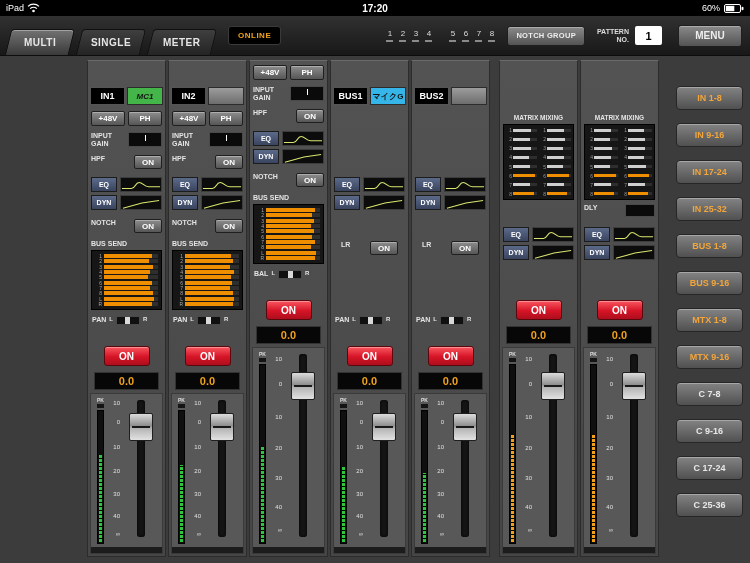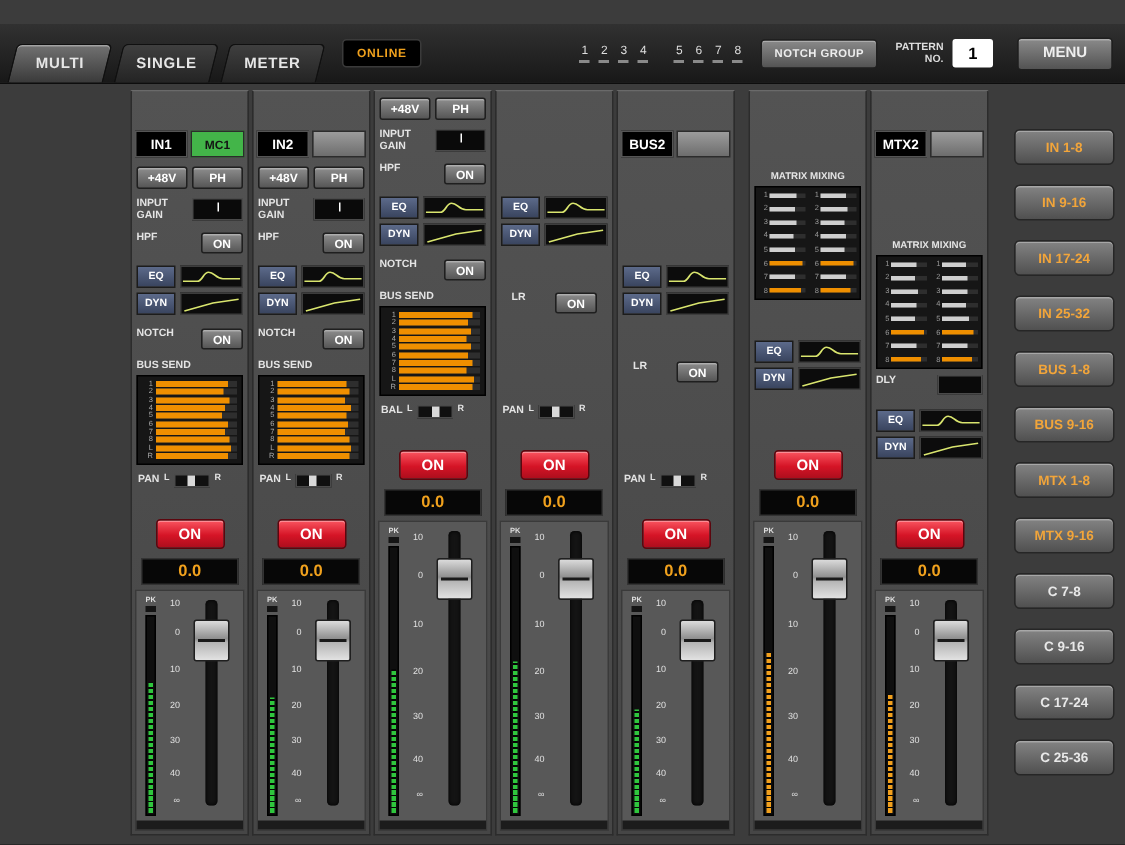--- a/index.html
+++ b/index.html
@@ -95,20 +95,39 @@
   
   .sidebar{position:absolute;top:86px;right:7px;width:67px;display:flex;flex-direction:column;gap:13px;}
   .side-btn{height:24px;border-radius:4px;background:linear-gradient(#838383,#505050);border:1px solid #262626;box-shadow:inset 0 1px 0 rgba(255,255,255,.3);font-size:9px;font-weight:bold;color:#e8e8e8;display:flex;align-items:center;justify-content:center;padding:0;}
   .side-btn.accent{color:#f2a53a;}
 </style>
 </head>
 <body>
 
 <div class="app">
 
+  <div class="statusbar">
+    <div class="sb-left">
+      <span>iPad</span>
+      <svg width="13" height="10" viewBox="0 0 13 10">
+        <path d="M1 3.4 A8 8 0 0 1 12 3.4" stroke="#fff" stroke-width="1.2" fill="none"></path>
+        <path d="M3.2 5.6 A4.8 4.8 0 0 1 9.8 5.6" stroke="#fff" stroke-width="1.2" fill="none"></path>
+        <circle cx="6.5" cy="8" r="1.3" fill="#fff"></circle>
+      </svg>
+    </div>
+    <div class="sb-time">17:20</div>
+    <div class="sb-right">
+      <span>60%</span>
+      <svg width="20" height="9" viewBox="0 0 20 9">
+        <rect x="0.5" y="0.5" width="16" height="8" rx="1.5" fill="none" stroke="#fff"></rect>
+        <rect x="1.8" y="1.8" width="8.5" height="5.4" fill="#fff"></rect>
+        <rect x="17.5" y="2.8" width="2" height="3.4" rx="1" fill="#fff"></rect>
+      </svg>
+    </div>
+  </div>
 
   <div class="toolbar">
     <div class="tabs" id="tabs">
         <div class="tab active">
           <span class="t">MULTI</span>
         </div>
         <div class="tab">
           <span class="t">SINGLE</span>
         </div>
         <div class="tab">
@@ -159,21 +178,21 @@
       </div>
       <div class="pattern-box">1</div>
     </div>
     <button class="gbtn menu-btn">MENU</button>
   </div>
 
   <div id="strips">
       <div class="strip">
         <div class="strip-head">
           <div class="ch-name">IN1</div>
-          <div class="ch-tag" style="background: rgb(67, 181, 73);">MC1</div>
+          <div class="ch-tag" style="background: rgb(67, 181, 73); font-style: italic;">MC1</div>
         </div>
         <div class="strip-body">
           <div class="brow row-phantom" style="top: 4px;">
             <button class="sbtn">+48V</button>
             <button class="sbtn">PH</button>
           </div>
           <div class="brow row-gain" style="top: 25px;">
             <div class="lbl2">
               <div>INPUT</div>
               <div>GAIN</div>
@@ -576,20 +595,24 @@
             <span class="scale-lab" style="top: 93%;">∞</span>
           </div>
           <div class="fader-col">
             <div class="fader-track"></div>
             <div class="fader-knob" style="top: 11%;"></div>
           </div>
           <div class="fader-foot"></div>
         </div>
       </div>
       <div class="strip">
+        <div class="strip-head">
+          <div class="ch-name">BUS1</div>
+          <div class="ch-tag" style="background: rgb(53, 181, 232);">マイクG</div>
+        </div>
         <div class="strip-body">
           <div class="eqdyn" style="top: 70px;">
             <div class="eqdyn-labels">
               <div class="tagbox">EQ</div>
               <div class="tagbox">DYN</div>
             </div>
             <div class="eqdyn-graphs">
               <div class="graph"><svg viewBox="0 0 42 15" width="100%" height="100%" preserveAspectRatio="none">
                   <path d="M1 11 L11 11 C15 11 15 4 19 4 C23 4 24 9 29 9 L41 9" fill="none" stroke="#d9e56e" stroke-width="1.2"></path>
                 </svg></div>
@@ -849,24 +872,20 @@
             <span class="scale-lab" style="top: 93%;">∞</span>
           </div>
           <div class="fader-col">
             <div class="fader-track"></div>
             <div class="fader-knob" style="top: 11%;"></div>
           </div>
           <div class="fader-foot"></div>
         </div>
       </div>
       <div class="strip">
-        <div class="strip-head">
-          <div class="ch-name">MTX2</div>
-          <div class="ch-tag empty"></div>
-        </div>
         <div class="strip-body">
           <div class="matrix-label">MATRIX MIXING</div>
           <div class="matrix-block">
             <div class="matrix-col">
               <div class="mrow">
                 <span class="l">1</span>
                 <div class="trk">
                   <i style="width: 72%;"></i>
                 </div>
               </div>

